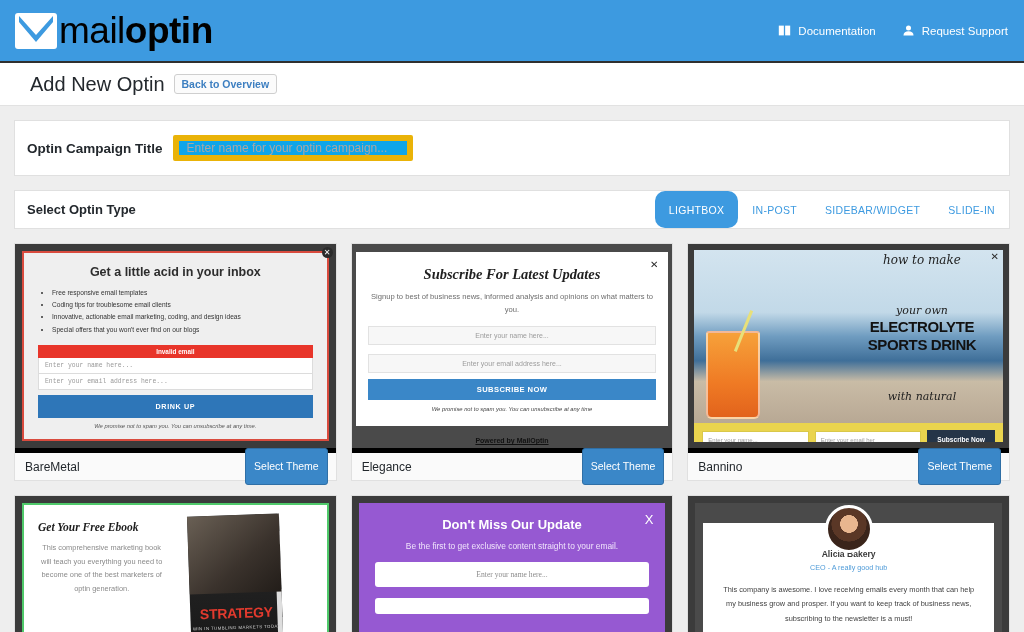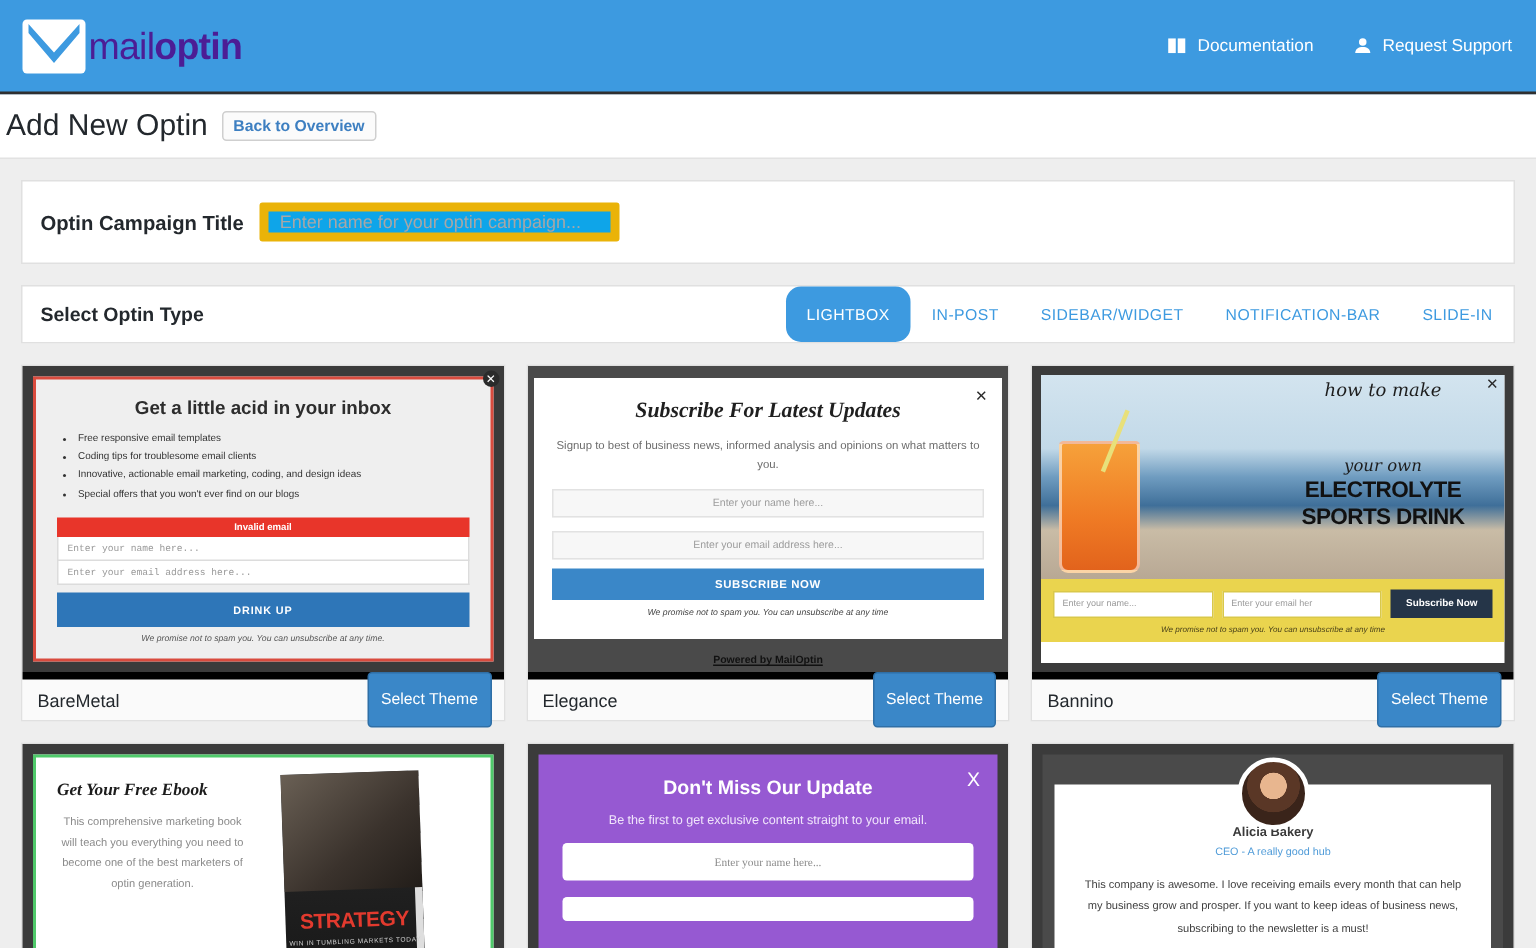--- a/index.html
+++ b/index.html
@@ -17,41 +17,41 @@
     background: #3d9ae0;
     display: flex;
     align-items: center;
     justify-content: space-between;
     padding: 0 16px 0 14px;
     border-bottom: 2px solid #2f2f2f;
   }
   .brand { display: flex; align-items: flex-end; gap: 1px; }
   .brand-mark { width: 44px; height: 40px; display: block; }
   .brand-word {
-    font-size: 25px;
-    color: #4c1d95;
+    font-size: 37px;
+    color: #000000;
     letter-spacing: -0.5px;
     line-height: 40px;
     font-weight: 300;
   }
   .brand-word b { font-weight: 600; }
   .topnav { display: flex; align-items: center; gap: 26px; }
   .topnav a {
     display: flex; align-items: center; gap: 7px;
     color: #ffffff; font-size: 11.5px; text-decoration: none;
   }
   .topnav svg { display: block; }
 
   
   .titlebar {
     background: #ffffff;
     height: 43px;
     display: flex;
     align-items: center;
-    padding: 0 4px;
+    padding: 0 30px;
     border-bottom: 1px solid #e2e2e2;
     gap: 9px;
   }
   .page-title { font-size: 20px; font-weight: 400; color: #23282d; }
   .btn-ghost {
     font-size: 10.5px; font-weight: 700; color: #3d7fc1;
     background: #fbfbfb; border: 1px solid #cfcfcf; border-radius: 3px;
     padding: 4px 7px; cursor: pointer; line-height: 1;
   }
 
@@ -138,21 +138,21 @@
   .el-body .sub { font-size: 7.6px; color: #6d6d6d; text-align: center; line-height: 1.75; margin-top: 7px; }
   .el-body .inp { background: #f7f7f7; border: 1px solid #e2e2e2; font-size: 7px; color: #9c9c9c; text-align: center; padding: 5px 0; margin-top: 9px; }
   .el-body .cta { background: #3a87c8; color: #fff; font-size: 7.6px; font-weight: 700; text-align: center; letter-spacing: 0.4px; padding: 6px 0; margin-top: 6px; }
   .el-body .fine { font-size: 5.8px; font-style: italic; text-align: center; color: #444; margin-top: 6px; }
   .el-powered { position: absolute; bottom: 4px; left: 0; right: 0; text-align: center; font-size: 7px; font-weight: 700; color: #111; text-decoration: underline; }
   .closebtn-x { position: absolute; top: 8px; right: 10px; font-size: 10px; color: #2b2b2b; cursor: pointer; line-height: 1; }
 
   
   .bn { position: absolute; inset: 6px; background: #fff; overflow: hidden; }
   .bn-img {
-    height: 136px; position: relative; overflow: hidden;
+    height: 173px; position: relative; overflow: hidden;
     background: linear-gradient(#cfe2ee 0%, #bcd6e6 38%, #5e8fb5 52%, #3f6f99 66%, #cbbda6 78%, #b9a versus 100%);
     background: linear-gradient(#d3e4ef 0%, #c2d9e8 36%, #6f9cc0 50%, #3f6f99 64%, #c9bca6 76%, #b8a894 100%);
   }
   .bn-glass {
     position: absolute; left: 12px; bottom: 4px; width: 54px; height: 88px;
     background: linear-gradient(#f6a13a, #ef7a24 60%, #e2631c);
     border: 2px solid rgba(255,255,255,.55); border-radius: 3px 3px 6px 6px;
   }
   .bn-straw { position: absolute; left: 48px; bottom: 70px; width: 3px; height: 44px; background: #e8e07a; transform: rotate(22deg); }
   .bn-txt { position: absolute; right: 6px; top: 4px; width: 150px; text-align: center; }
@@ -245,21 +245,20 @@
     </div>
   </div>
 
   <div class="panel">
     <div class="type-row">
       <span class="type-label">Select Optin Type</span>
       <div class="tabs">
         <a class="tab active">LIGHTBOX</a>
         <a class="tab">IN-POST</a>
         <a class="tab">SIDEBAR/WIDGET</a>
-        <a class="tab">NOTIFICATION-BAR</a>
         <a class="tab">SLIDE-IN</a>
       </div>
     </div>
   </div>
 
   <div class="grid">
 
     <div class="card">
       <div class="preview">
         <div class="bm">
@@ -367,20 +366,20 @@
       </div>
     </div>
 
     <div class="card">
       <div class="preview">
         <div class="ts">
           <div class="ts-card">
             <div class="ts-av"></div>
             <div class="ts-name">Alicia Bakery</div>
             <div class="ts-role">CEO - A really good hub</div>
-            <div class="ts-quote">This company is awesome. I love receiving emails every month that can help my business grow and prosper. If you want to keep ideas of business news, subscribing to the newsletter is a must!</div>
+            <div class="ts-quote">This company is awesome. I love receiving emails every month that can help my business grow and prosper. If you want to keep track of business news, subscribing to the newsletter is a must!</div>
           </div>
         </div>
       </div>
     </div>
 
   </div>
 </div>
 
 </body></html>

